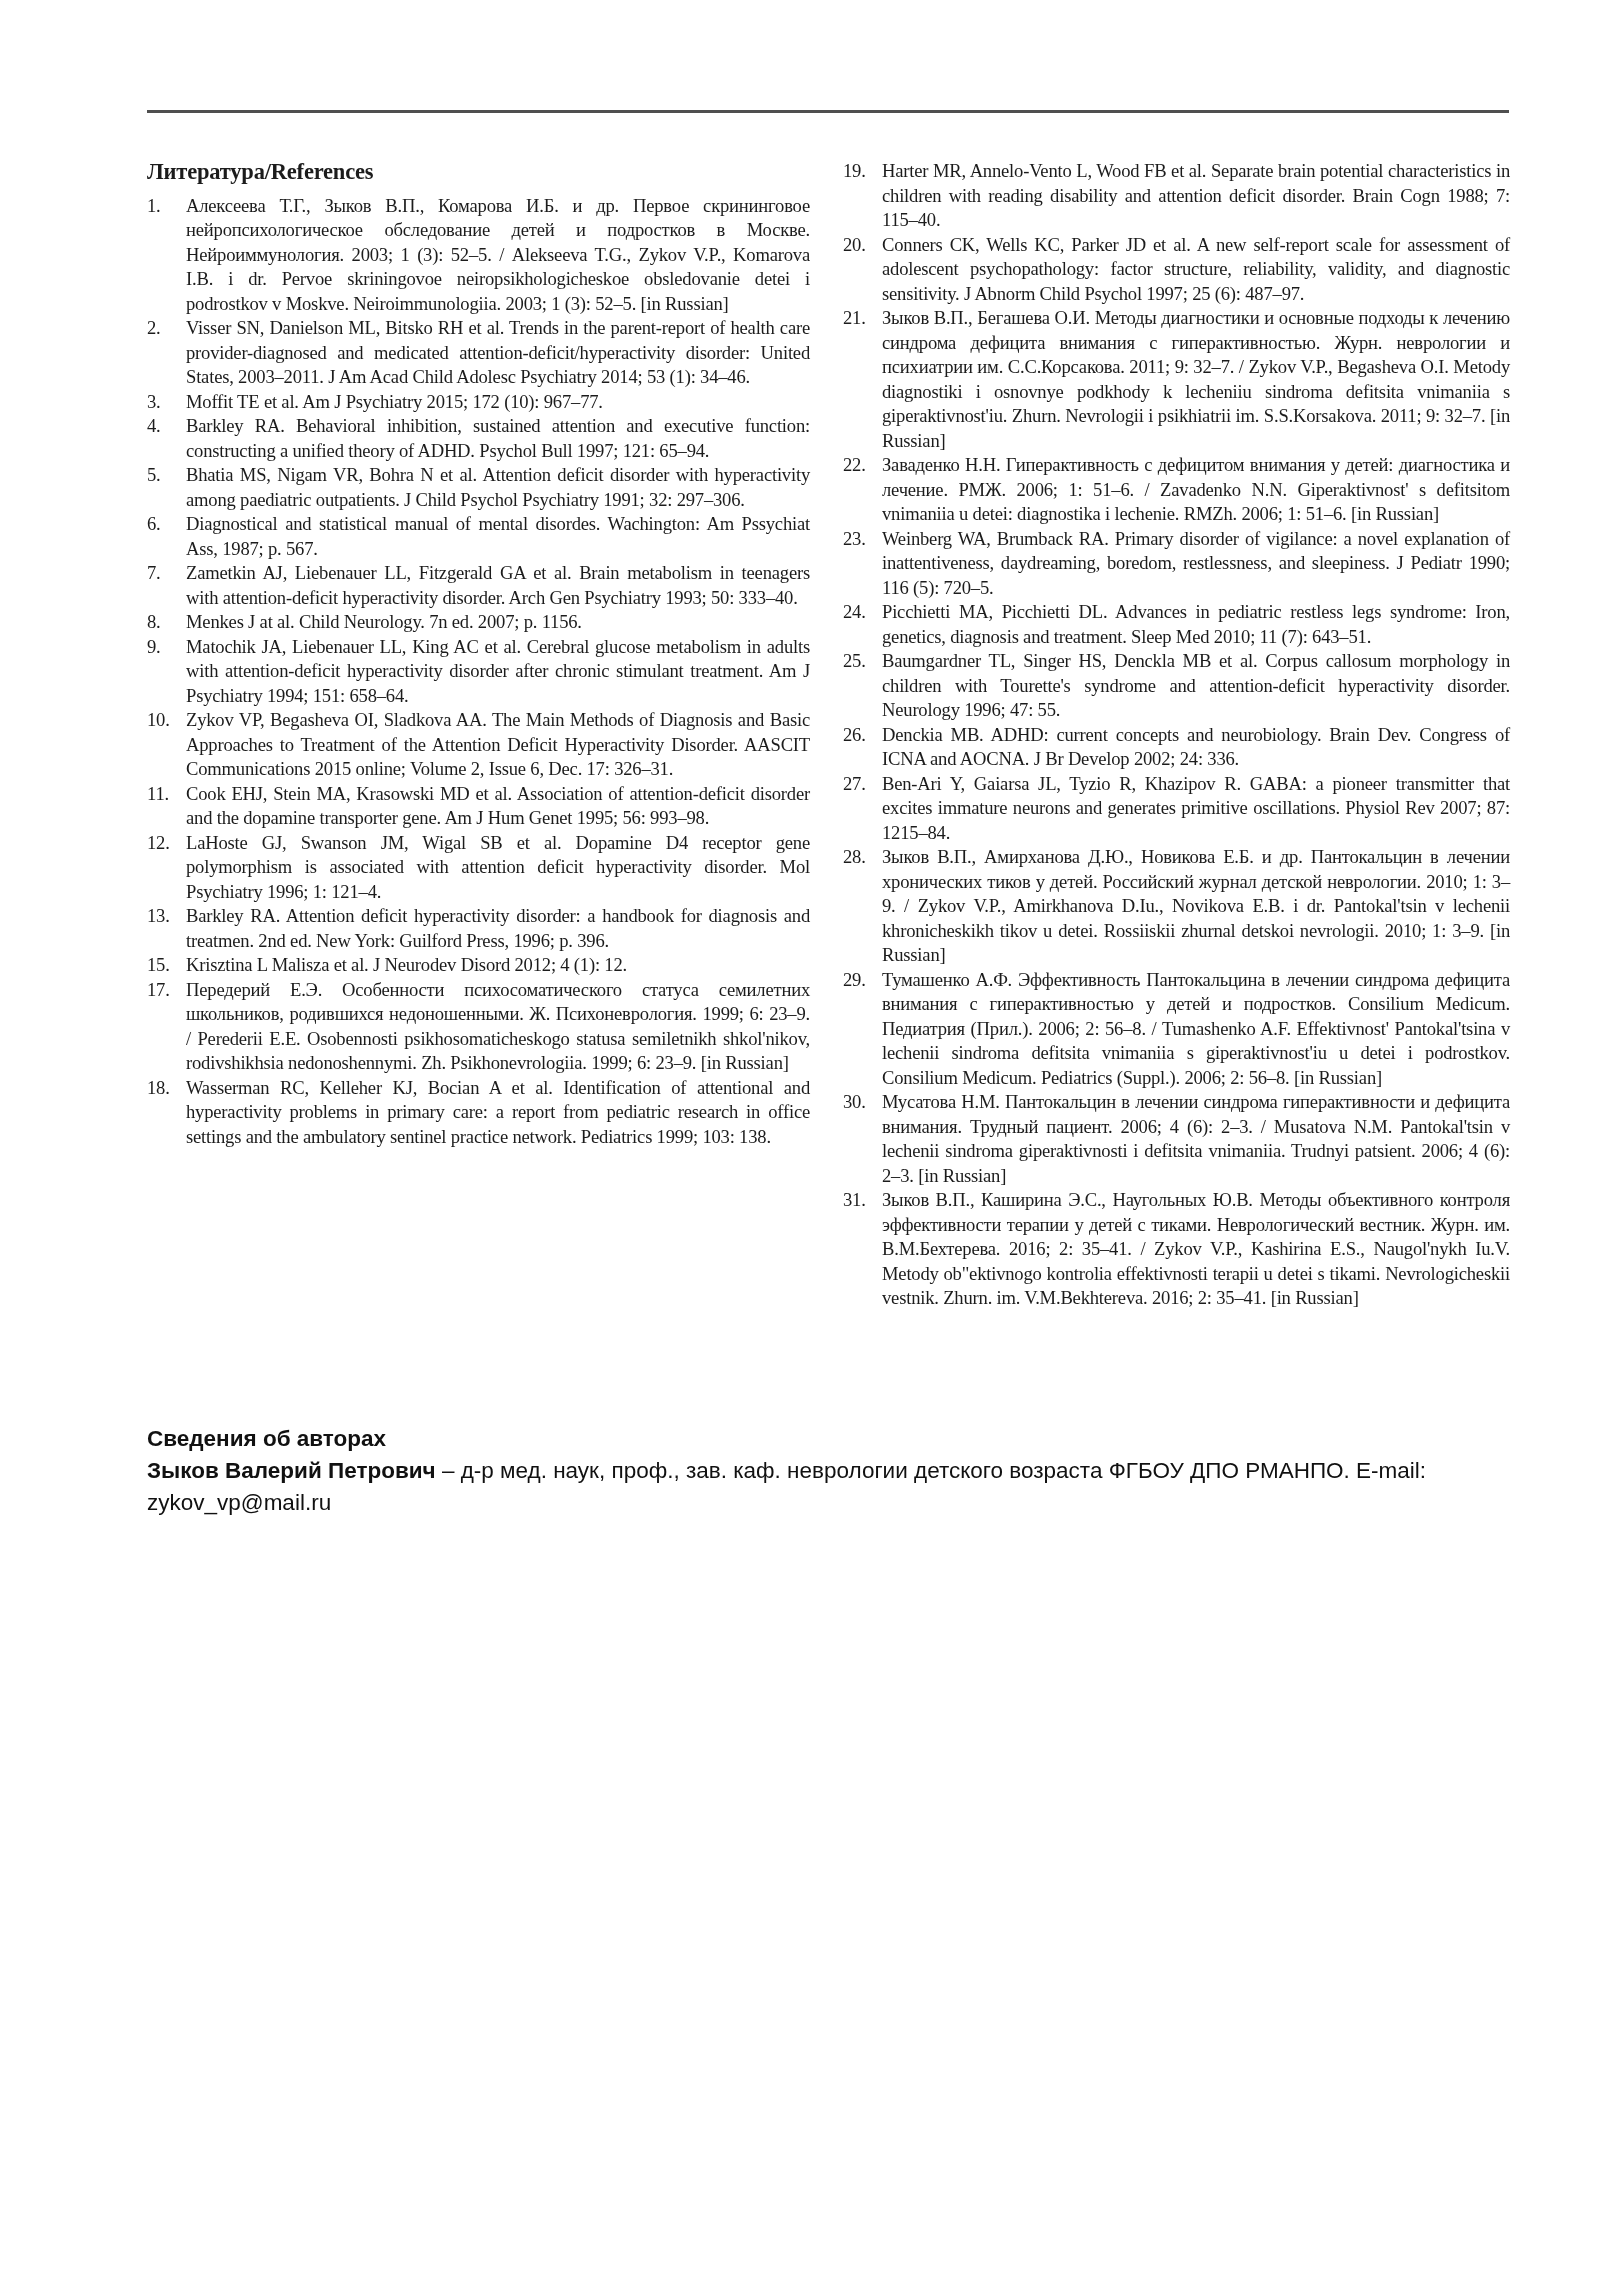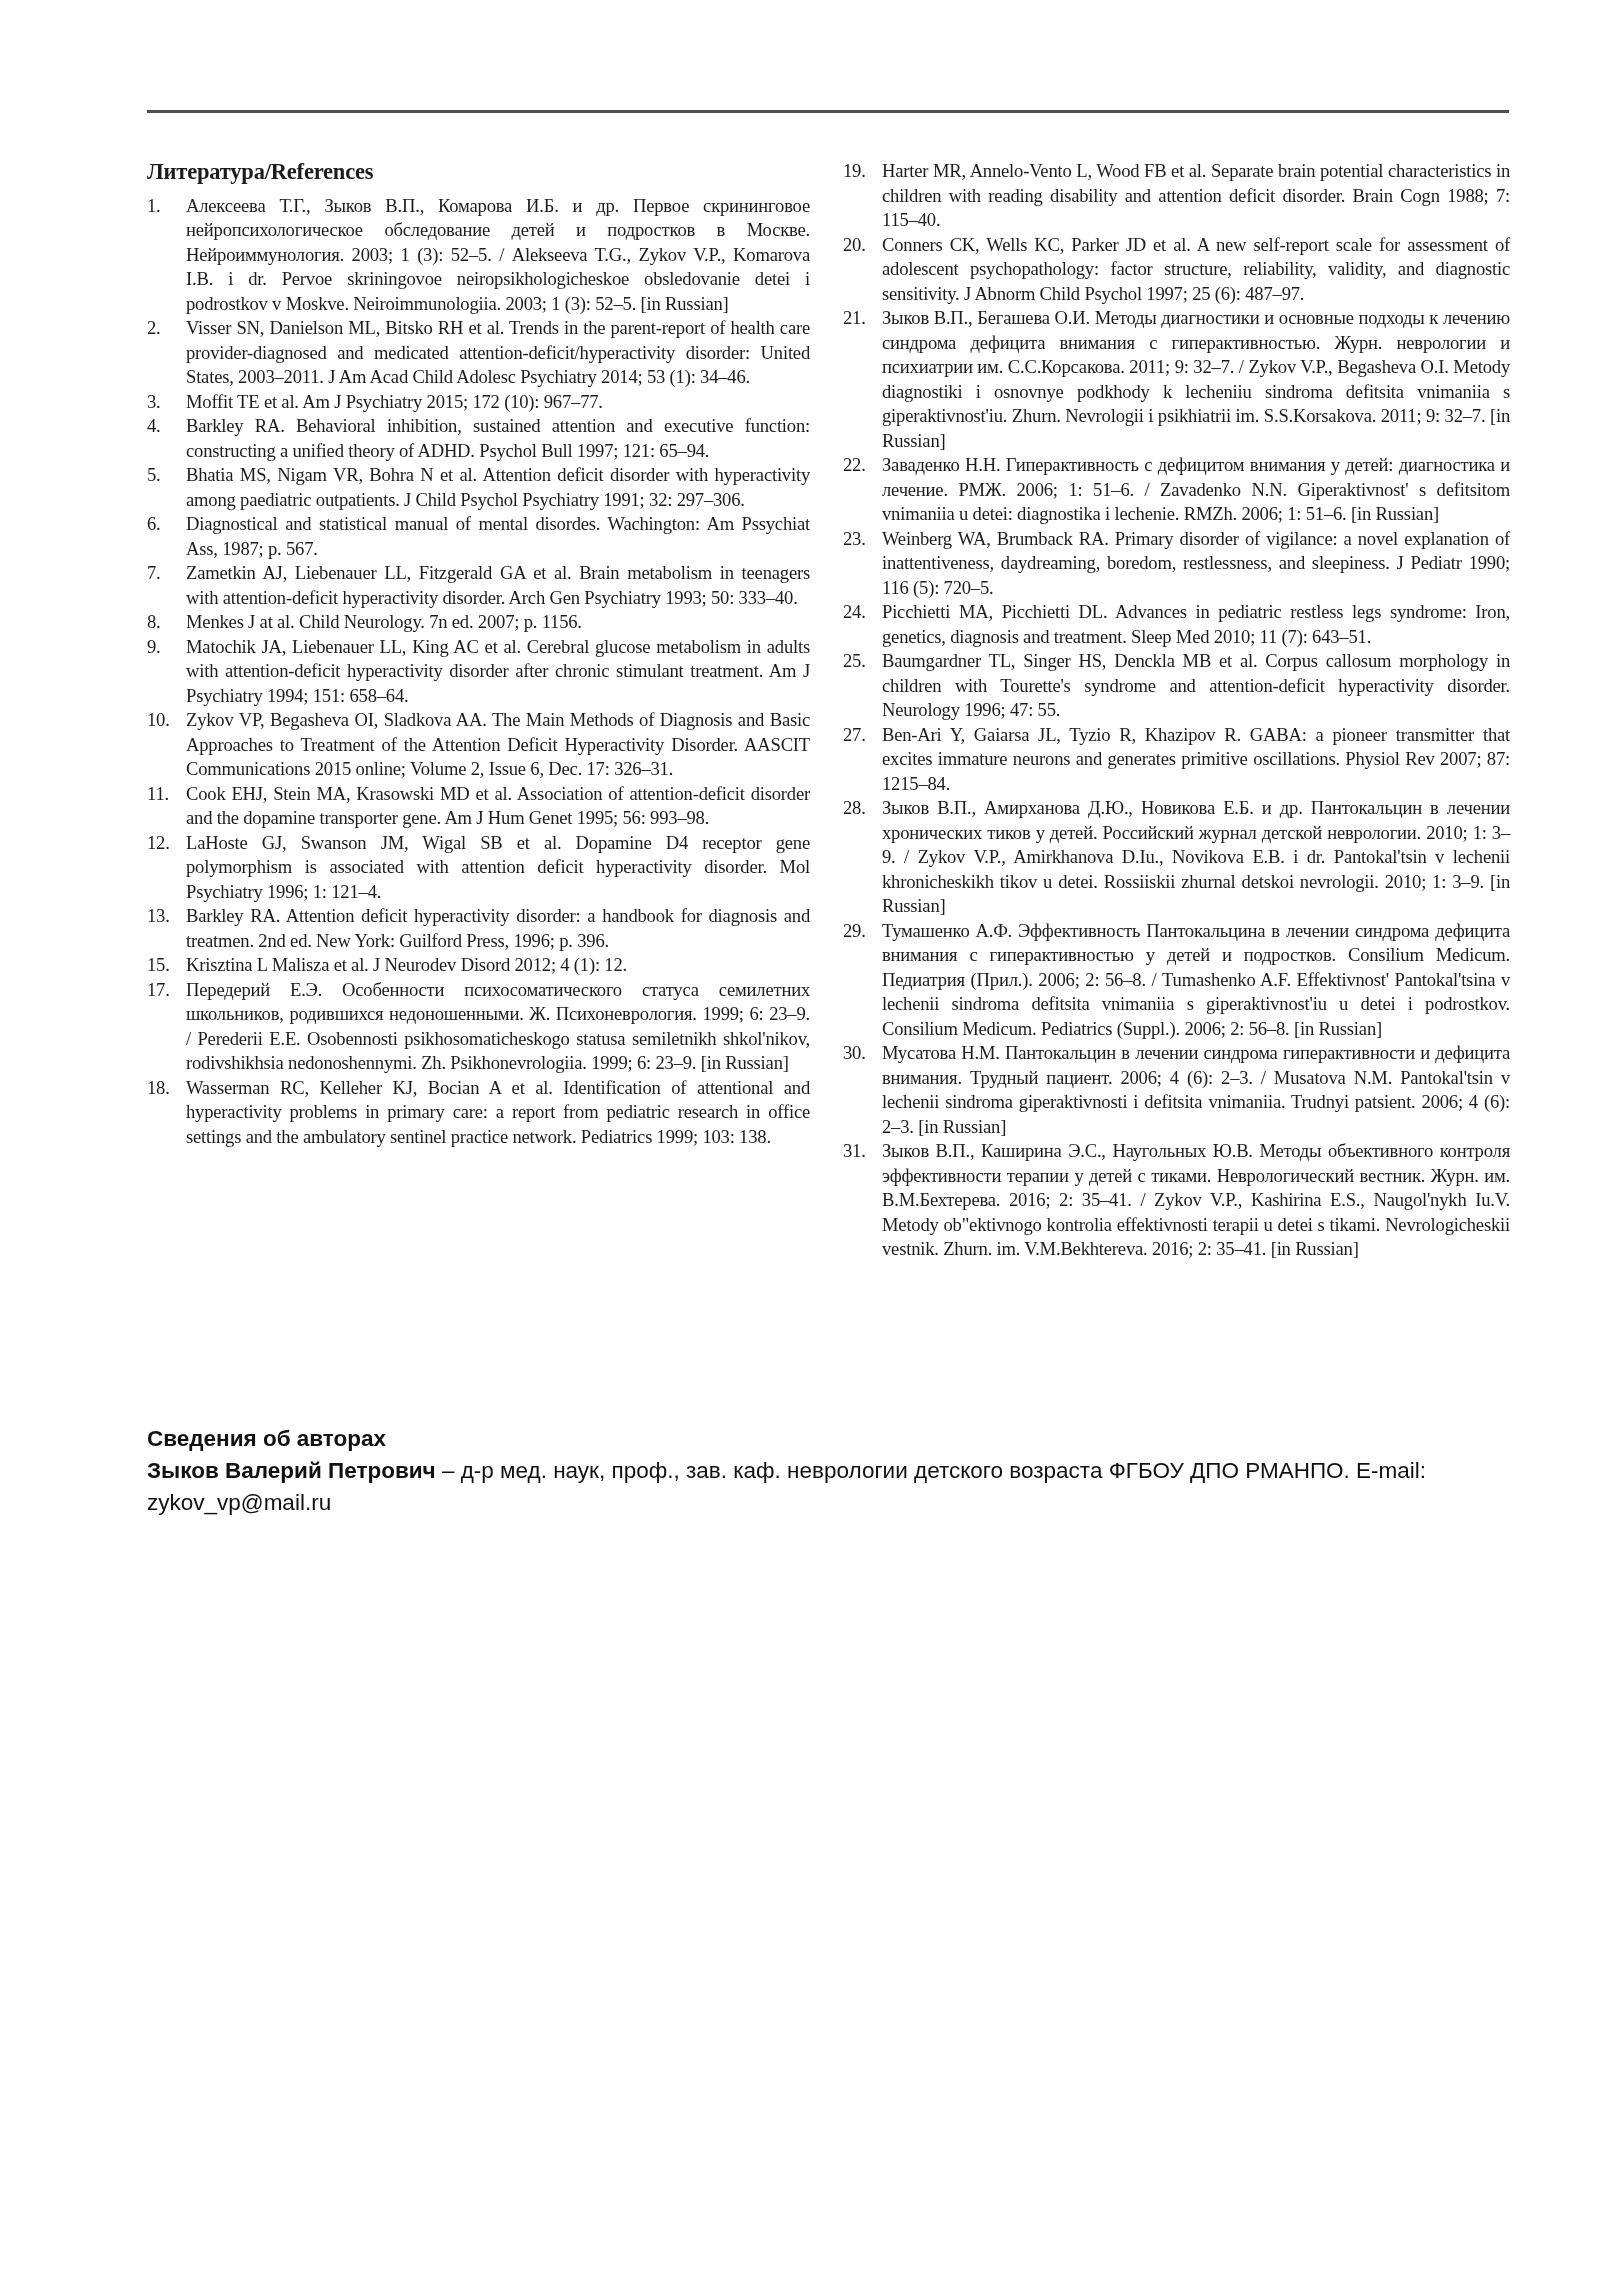--- a/index.html
+++ b/index.html
@@ -204,20 +204,24 @@
         <div class="ref">
           <span class="ref-num">24.</span>
           <span class="ref-text">Picchietti MA, Picchietti DL. Advances in pediatric restless legs syndrome: Iron, genetics, diagnosis and treatment. Sleep Med 2010; 11 (7): 643–51.</span>
         </div>
 
         <div class="ref">
           <span class="ref-num">25.</span>
           <span class="ref-text">Baumgardner TL, Singer HS, Denckla MB et al. Corpus callosum morphology in children with Tourette's syndrome and attention-deficit hyperactivity disorder. Neurology 1996; 47: 55.</span>
         </div>
 
+        <div class="ref">
+          <span class="ref-num">26.</span>
+          <span class="ref-text">Denckia MB. ADHD: current concepts and neurobiology. Brain Dev. Congress of ICNA and AOCNA. J Br Develop 2002; 24: 336.</span>
+        </div>
 
         <div class="ref">
           <span class="ref-num">27.</span>
           <span class="ref-text">Ben-Ari Y, Gaiarsa JL, Tyzio R, Khazipov R. GABA: a pioneer transmitter that excites immature neurons and generates primitive oscillations. Physiol Rev 2007; 87: 1215–84.</span>
         </div>
 
         <div class="ref">
           <span class="ref-num">28.</span>
           <span class="ref-text">Зыков В.П., Амирханова Д.Ю., Новикова Е.Б. и др. Пантокальцин в лечении хронических тиков у детей. Российский журнал детской неврологии. 2010; 1: 3–9. / Zykov V.P., Amirkhanova D.Iu., Novikova E.B. i dr. Pantokal'tsin v lechenii khronicheskikh tikov u detei. Rossiiskii zhurnal detskoi nevrologii. 2010; 1: 3–9. [in Russian]</span>
         </div>

